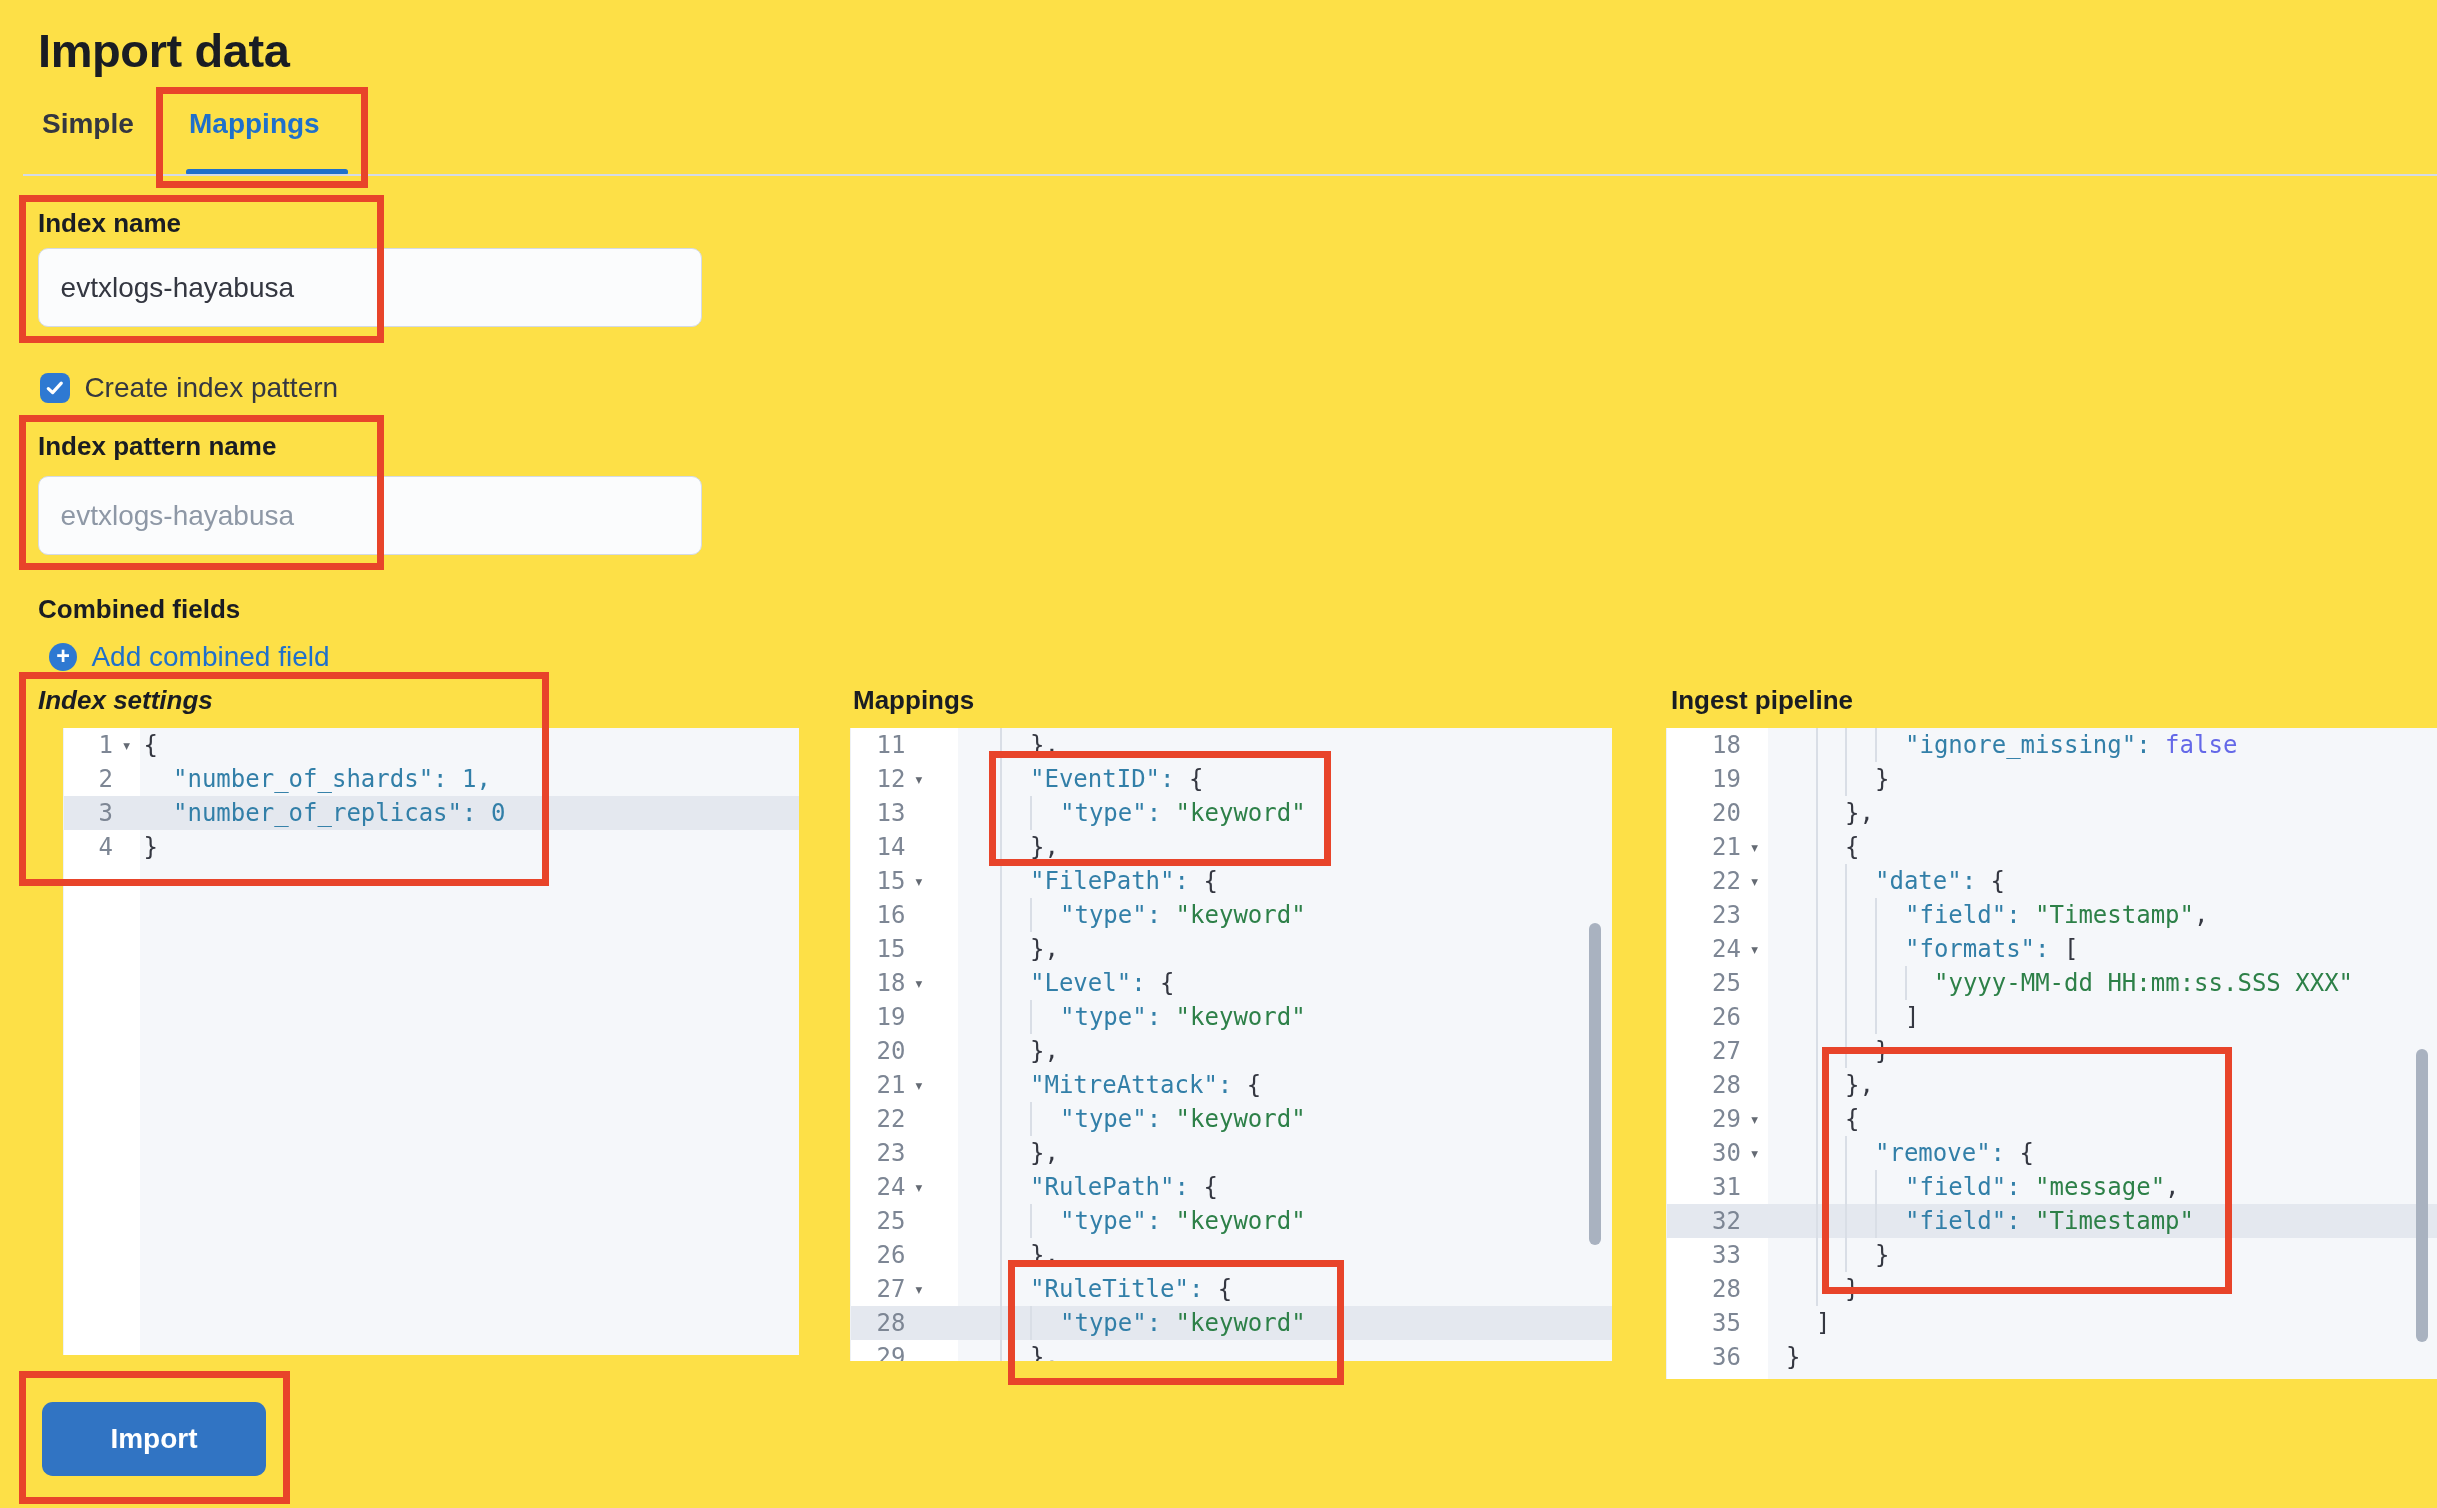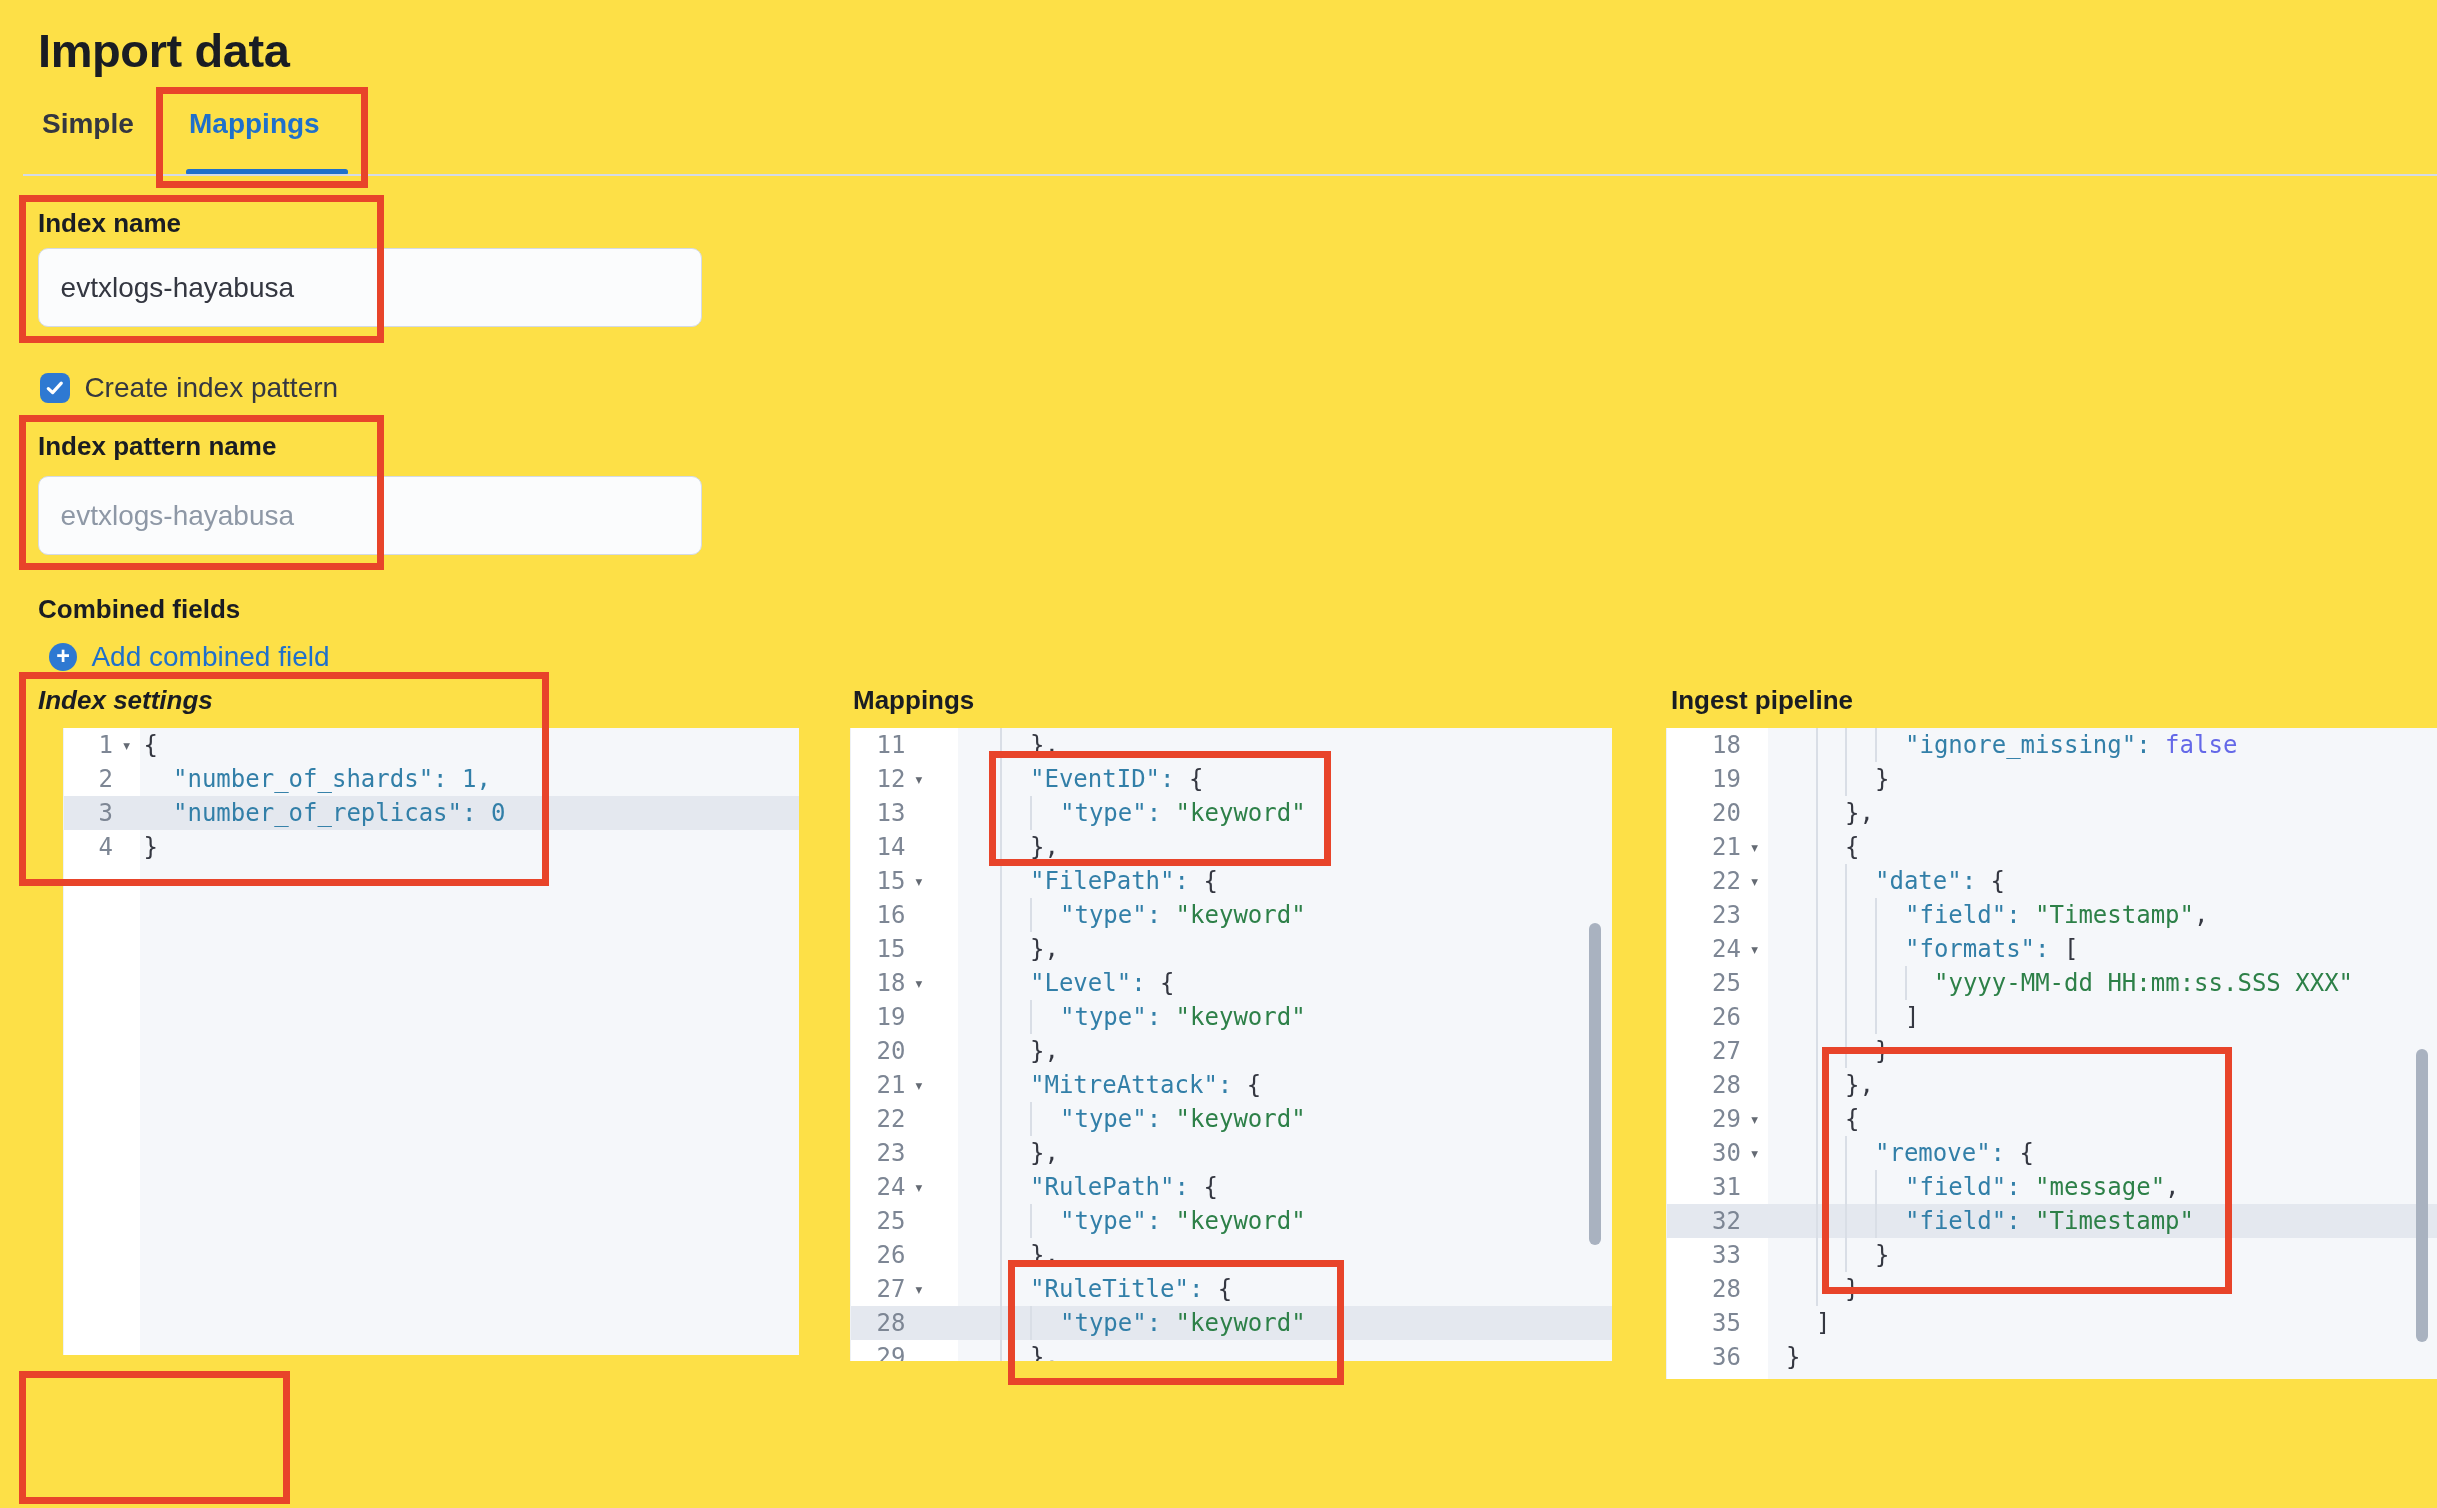--- a/index.html
+++ b/index.html
@@ -615,20 +615,21 @@
       </div>
       <div class="crow filler">
         <div class="gcell"></div>
         <div class="ccell"></div>
       </div>
     </div>
 
   <div class="abs vscrollbar" id="sb-mappings"></div>
   <div class="abs vscrollbar" id="sb-ingest"></div>
 
+  <button class="abs" id="import-btn">Import</button>
 
   <div class="abs ann" id="ar-tab"></div>
   <div class="abs ann" id="ar-index-name"></div>
   <div class="abs ann" id="ar-index-pattern"></div>
   <div class="abs ann" id="ar-index-settings"></div>
   <div class="abs ann" id="ar-eventid"></div>
   <div class="abs ann" id="ar-ruletitle"></div>
   <div class="abs ann" id="ar-remove"></div>
   <div class="abs ann" id="ar-import"></div>
 

